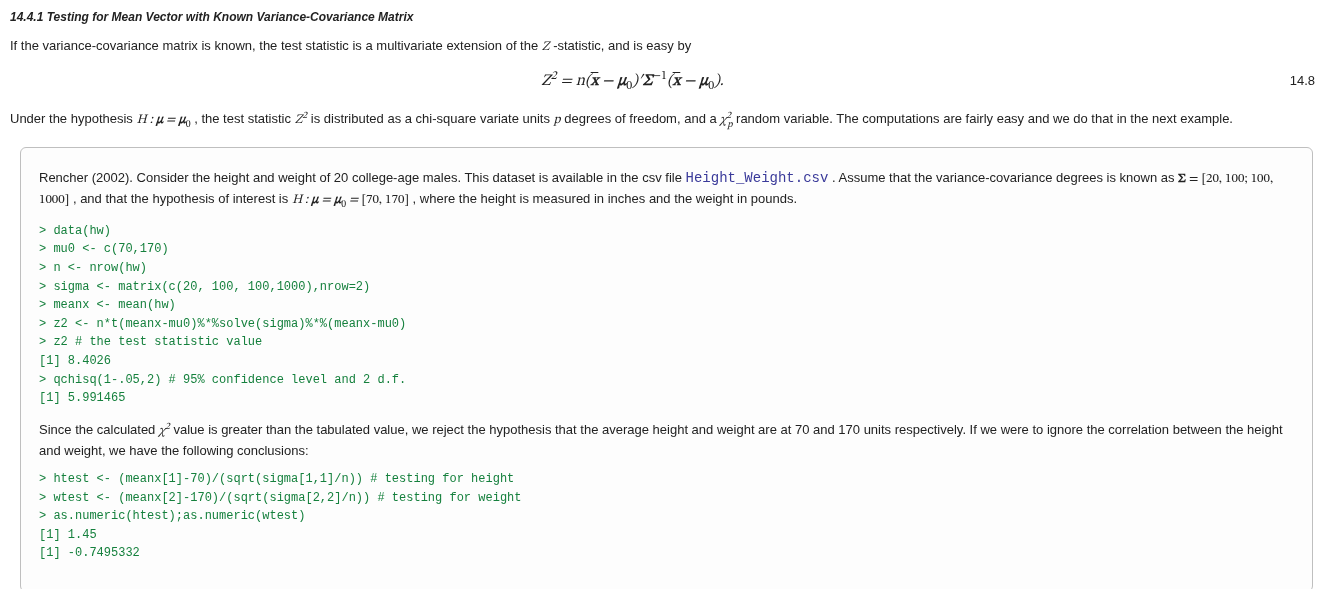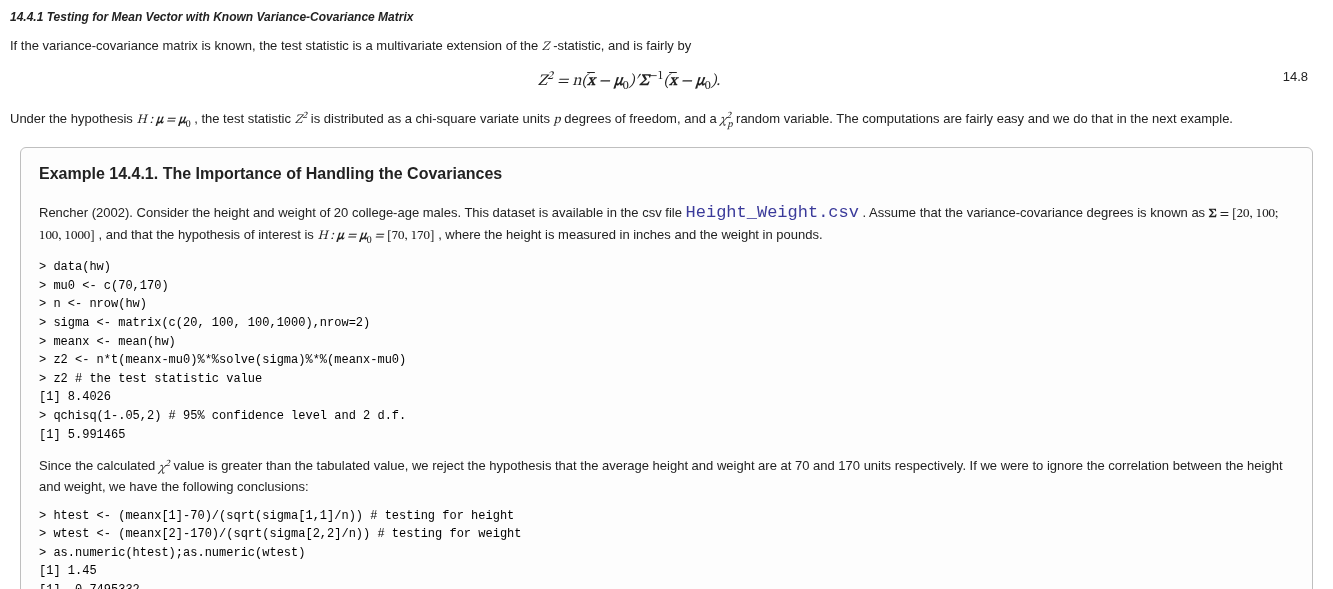--- a/index.html
+++ b/index.html
@@ -18,21 +18,22 @@
     margin: 2px 0 10px 0;
   }
   p { margin: 6px 0 10px 0; }
   .math {
     font-family: "Cambria Math", "STIX Two Math", "Times New Roman", serif;
     font-style: italic;
   }
   .mathup { font-style: normal; }
   .eq-row {
     display: flex;
-    margin: 10px 11px 14px 0;
+    align-items: center;
+    margin: 10px 4px 14px 0;
   }
   .eq-center {
     flex: 1;
     text-align: center;
     font-family: "Cambria Math","STIX Two Math","Times New Roman",serif;
     font-size: 16px;
   }
   .eq-num {
     width: 60px;
     text-align: right;
@@ -47,27 +48,27 @@
     padding: 14px 18px 16px 18px;
     background: #fdfdfd;
   }
   .example-title {
     font-weight: bold;
     font-size: 16px;
     margin: 0 0 14px 0;
   }
   code.inline {
     font-family: Consolas, "Courier New", monospace;
-    font-size: 17px;
+    font-size: 14px;
     color: #3a3a9a;
   }
   pre {
     font-family: Consolas, "Courier New", monospace;
     font-size: 12px;
-    color: #000000;
+    color: #15803d;
     margin: 8px 0 12px 0;
     white-space: pre;
     line-height: 1.55;
   }
   .bold { font-weight: bold; }
   sup { font-size: 0.75em; }
   sub { font-size: 0.75em; }
   .bar { text-decoration: overline; }
 </style>
 </head>
@@ -75,21 +76,21 @@
 
 <div class="section-title">
   <span>14.4.1</span>
   <span> </span>
   <span>Testing for Mean Vector with Known Variance-Covariance Matrix</span>
 </div>
 
 <p>
   <span>If the variance-covariance matrix is known, the test statistic is a multivariate extension of the </span>
   <span class="math">Z</span>
-  <span> -statistic, and is fairly by</span>
+  <span> -statistic, and is easy by</span>
 </p>
 
 <div class="eq-row">
   <div class="eq-center">
     <span class="math"><span>Z</span><sup>2</sup></span>
     <span class="math" style="font-style:italic;"> = <i>n</i>(<span class="bold bar">x</span> − <span class="bold">μ</span><sub class="mathup">0</sub>)′<span class="bold">Σ</span><sup class="mathup">−1</sup>(<span class="bold bar">x</span> − <span class="bold">μ</span><sub class="mathup">0</sub>).</span>
   </div>
   <div class="eq-num">14.8</div>
 </div>
 
@@ -99,21 +100,20 @@
   <span>, the test statistic </span>
   <span class="math"><span>Z</span><sup>2</sup></span>
   <span> is distributed as a chi-square variate units </span>
   <span class="math">p</span>
   <span> degrees of freedom, and a </span>
   <span class="math"><span>χ</span><sup>2</sup><sub style="margin-left:-4px;">p</sub></span>
   <span> random variable. The computations are fairly easy and we do that in the next example.</span>
 </p>
 
 <div class="example-box">
-  <div class="example-title">Example 14.4.1. The Importance of Handling the Covariances</div>
 
   <p>
     <span>Rencher (2002). Consider the height and weight of 20 college-age males. This dataset is available in the csv file </span>
     <code class="inline">Height_Weight.csv</code>
     <span>. Assume that the variance-covariance degrees is known as </span>
     <span class="math mathup"><span class="bold">Σ</span> = [20, 100; 100, 1000]</span>
     <span>, and that the hypothesis of interest is </span>
     <span class="math"><i>H</i> : <span class="bold">μ</span> = <span class="bold">μ</span><sub class="mathup">0</sub> = <span class="mathup">[70, 170]</span></span>
     <span>, where the height is measured in inches and the weight in pounds.</span>
   </p>

